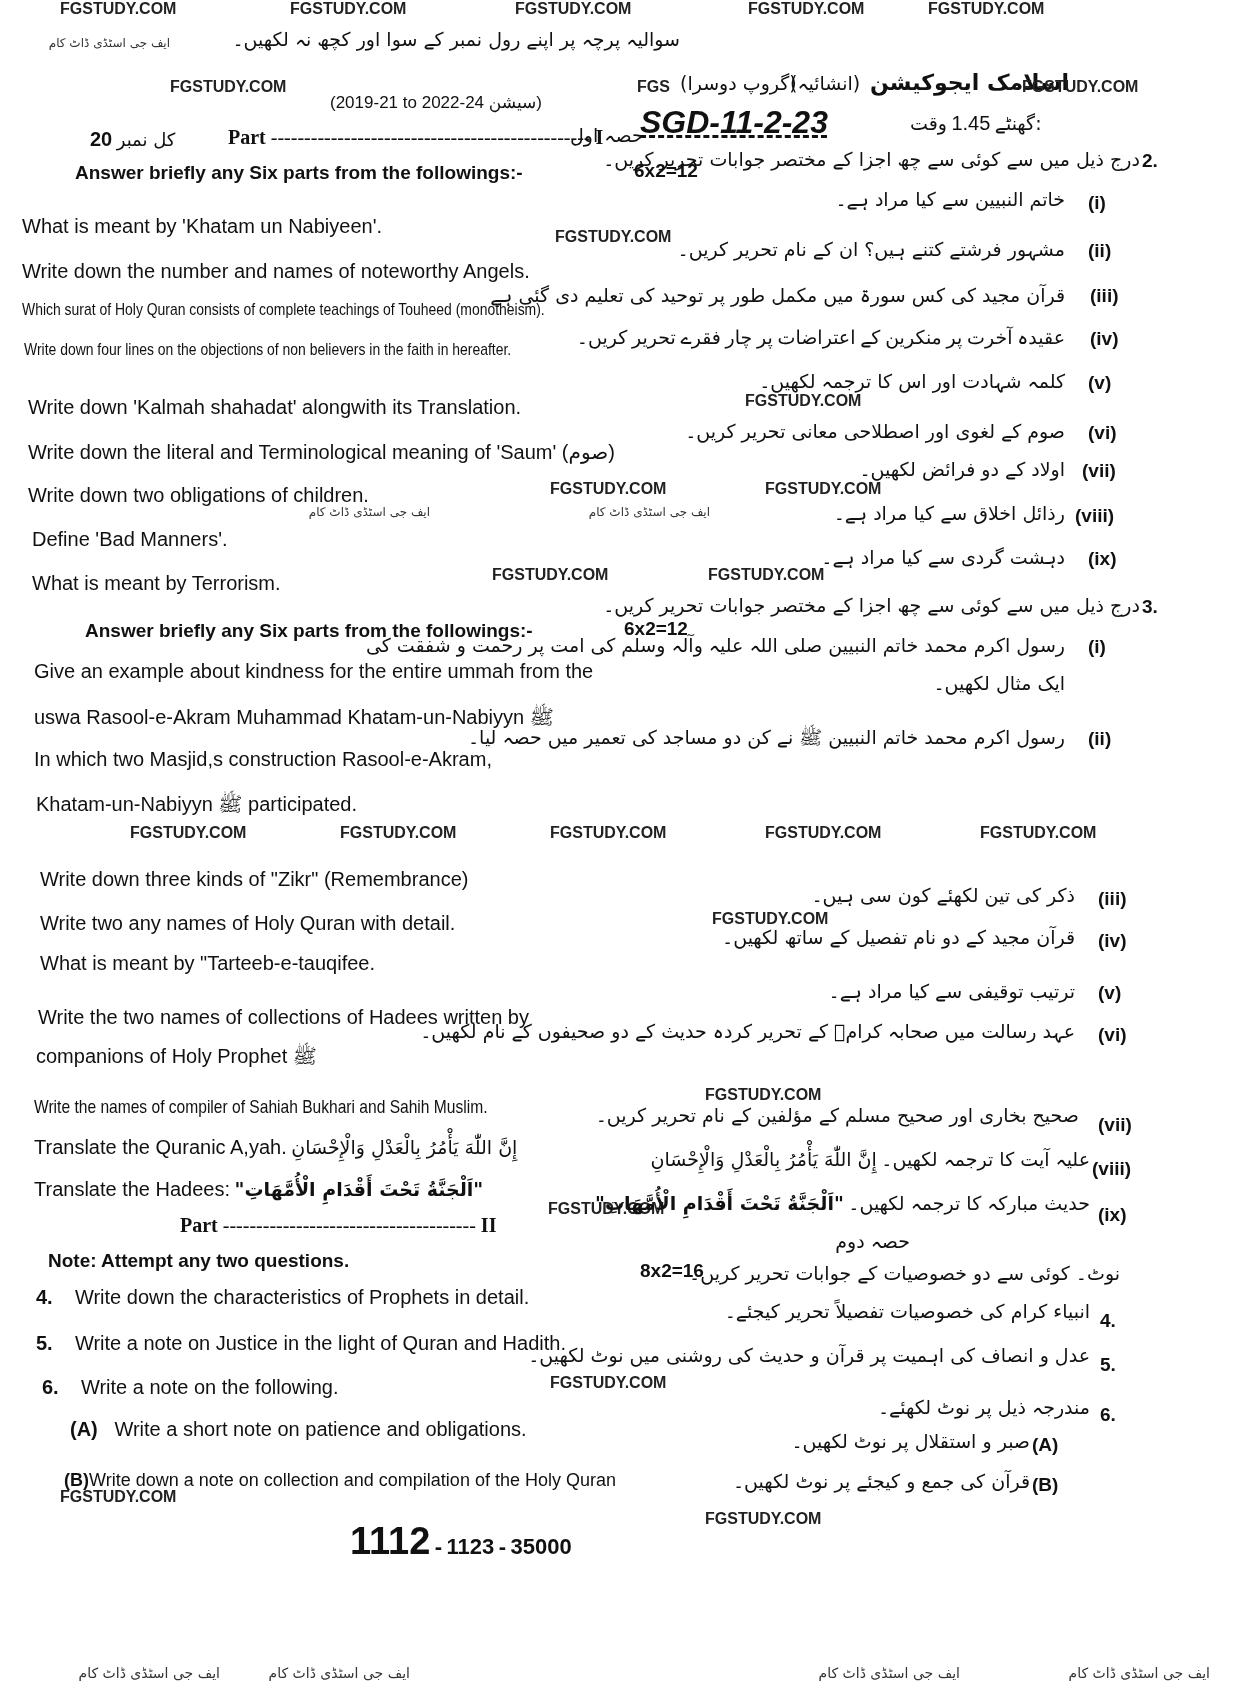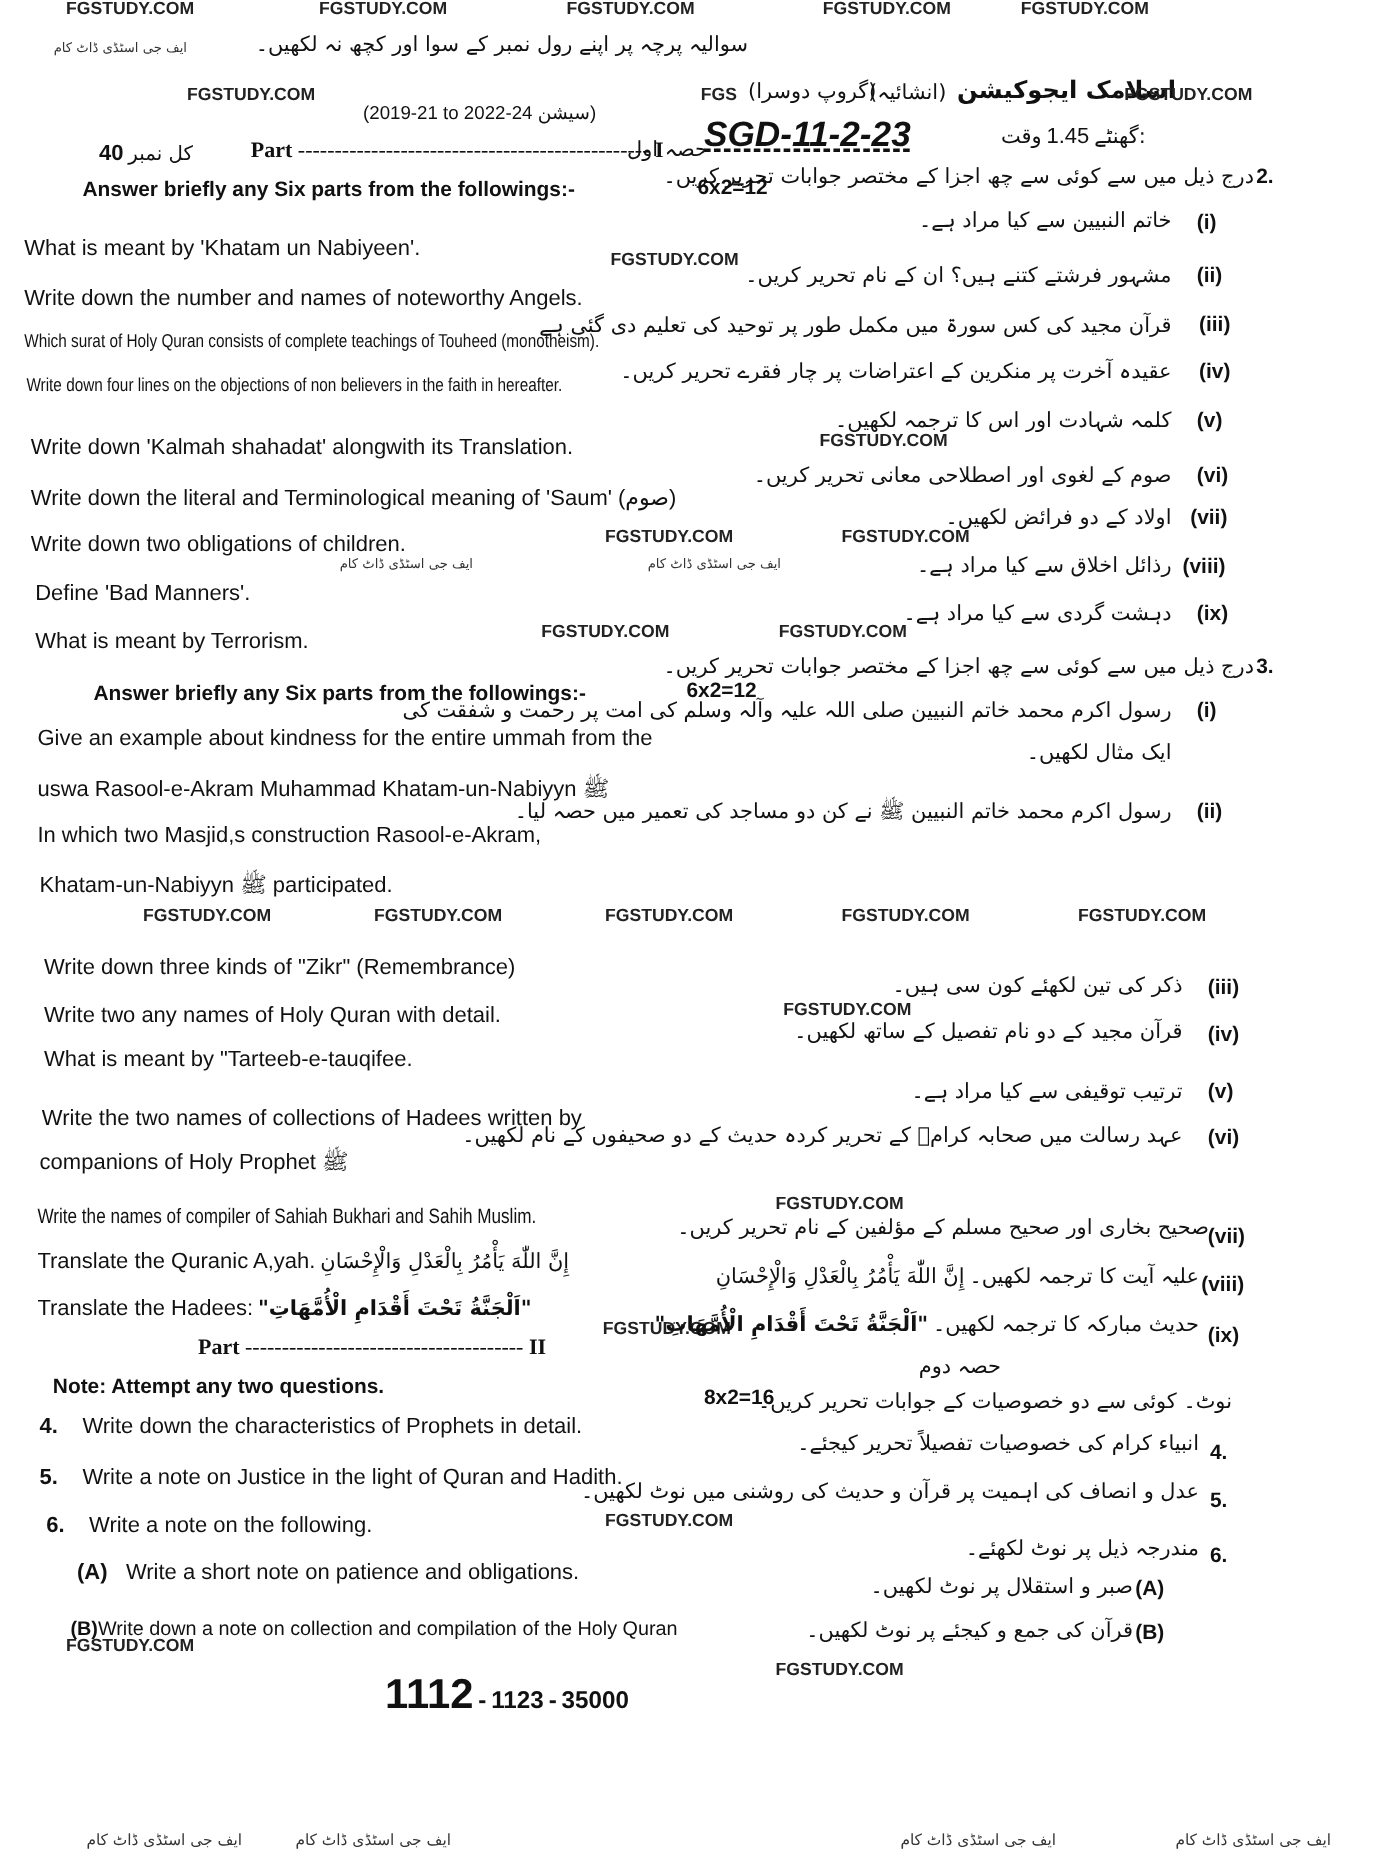--- a/index.html
+++ b/index.html
@@ -30,21 +30,21 @@
 
 <div class="abs wm" style="left:170px;top:78px;">FGSTUDY.COM</div>
 <div class="abs" style="left:330px;top:76px;font-size:17px;font-family:'Liberation Sans',sans-serif;margin-top:16px;">(2019-21 to 2022-24 سیشن)</div>
 <div class="abs wm" style="left:637px;top:78px;">FGS</div>
 <div class="abs ur" style="left:680px;top:72px;">(گروپ دوسرا)</div>
 <div class="abs ur" style="left:790px;top:72px;">(انشائیہ)</div>
 <div class="abs ur bold" style="left:870px;top:70px;font-size:22px;">اسلامک ایجوکیشن</div>
 <div class="abs wm" style="left:1022px;top:78px;">FGSTUDY.COM</div>
 
 <div class="abs" style="left:90px;top:128px;">
-  <span class="en bold" style="font-size:20px;">40</span>
+  <span class="en bold" style="font-size:20px;">20</span>
   <span class="ur" style="font-size:18px;">کل نمبر</span>
 </div>
 <div class="abs part" style="left:228px;top:126px;">
   <span>Part</span>
   <span style="font-weight:normal;"> ------------------------------------------------ </span>
   <span>I</span>
 </div>
 <div class="abs ur" style="left:570px;top:124px;">حصہ اول</div>
 <div class="abs hand" style="left:640px;top:104px;font-size:32px;">SGD-11-2-23</div>
 <div class="abs" style="left:910px;top:112px;">
@@ -67,21 +67,21 @@
   <div class="abs wm" style="left:555px;top:228px;">FGSTUDY.COM</div>
   <div class="abs en" style="left:22px;top:260px;">Write down the number and names of noteworthy Angels.</div>
   <div class="abs ur" style="left:700px;top:238px;width:365px;text-align:right;">مشہور فرشتے کتنے ہیں؟ ان کے نام تحریر کریں۔</div>
   <div class="abs rn" style="left:1088px;top:240px;">(ii)</div>
 
   <div class="abs en-narrow" style="left:22px;top:300px;">Which surat of Holy Quran consists of complete teachings of Touheed (monotheism).</div>
   <div class="abs ur" style="left:700px;top:284px;width:365px;text-align:right;">قرآن مجید کی کس سورۃ میں مکمل طور پر توحید کی تعلیم دی گئی ہے</div>
   <div class="abs rn" style="left:1090px;top:285px;">(iii)</div>
 
   <div class="abs en-narrow" style="left:24px;top:340px;">Write down four lines on the objections of non believers in the faith in hereafter.</div>
-  <div class="abs ur" style="left:700px;top:326px;width:365px;text-align:right;">عقیدہ آخرت پر منکرین کے اعتراضات پر چار فقرے تحریر کریں۔</div>
+  <div class="abs ur" style="left:700px;top:326px;width:365px;text-align:right;font-family:Liberation Serif, serif;">عقیدہ آخرت پر منکرین کے اعتراضات پر چار فقرے تحریر کریں۔</div>
   <div class="abs rn" style="left:1090px;top:328px;">(iv)</div>
 
   <div class="abs en" style="left:28px;top:396px;">Write down 'Kalmah shahadat' alongwith its Translation.</div>
   <div class="abs ur" style="left:700px;top:370px;width:365px;text-align:right;">کلمہ شہادت اور اس کا ترجمہ لکھیں۔</div>
   <div class="abs rn" style="left:1088px;top:372px;">(v)</div>
   <div class="abs wm" style="left:745px;top:392px;">FGSTUDY.COM</div>
 
   <div class="abs en" style="left:28px;top:440px;">Write down the literal and Terminological meaning of 'Saum' (صوم)</div>
   <div class="abs ur" style="left:700px;top:420px;width:365px;text-align:right;">صوم کے لغوی اور اصطلاحی معانی تحریر کریں۔</div>
   <div class="abs rn" style="left:1088px;top:422px;">(vi)</div>
@@ -140,21 +140,21 @@
 <div class="abs ur" style="left:700px;top:980px;width:375px;text-align:right;">ترتیب توقیفی سے کیا مراد ہے۔</div>
 <div class="abs rn" style="left:1098px;top:982px;">(v)</div>
 
 <div class="abs en" style="left:38px;top:1006px;">Write the two names of collections of Hadees written by</div>
 <div class="abs en" style="left:36px;top:1044px;">companions of Holy Prophet ﷺ</div>
 <div class="abs ur" style="left:620px;top:1020px;width:455px;text-align:center;">عہد رسالت میں صحابہ کرامؓ کے تحریر کردہ حدیث کے دو صحیفوں کے نام لکھیں۔</div>
 <div class="abs rn" style="left:1098px;top:1024px;">(vi)</div>
 
 <div class="abs wm" style="left:705px;top:1086px;">FGSTUDY.COM</div>
 <div class="abs en-narrow" style="left:34px;top:1096px;font-size:19px;">Write the names of compiler of Sahiah Bukhari and Sahih Muslim.</div>
-<div class="abs ur" style="left:724px;top:1104px;width:375px;text-align:center;">صحیح بخاری اور صحیح مسلم کے مؤلفین کے نام تحریر کریں۔</div>
+<div class="abs ur" style="left:704px;top:1104px;width:375px;text-align:center;">صحیح بخاری اور صحیح مسلم کے مؤلفین کے نام تحریر کریں۔</div>
 <div class="abs rn" style="left:1098px;top:1114px;">(vii)</div>
 
 <div class="abs" style="left:34px;top:1136px;">
   <span class="en">Translate the Quranic A,yah.</span>
   <span class="ur" style="direction:rtl;unicode-bidi:embed;">إِنَّ اللّٰهَ يَأْمُرُ بِالْعَدْلِ وَالْإِحْسَانِ</span>
 </div>
 <div class="abs" style="left:700px;top:1148px;width:390px;text-align:right;direction:rtl;">
   <span class="ur">علیہ آیت کا ترجمہ لکھیں۔</span>
   <span class="ur">إِنَّ اللّٰهَ يَأْمُرُ بِالْعَدْلِ وَالْإِحْسَانِ</span>
 </div>

